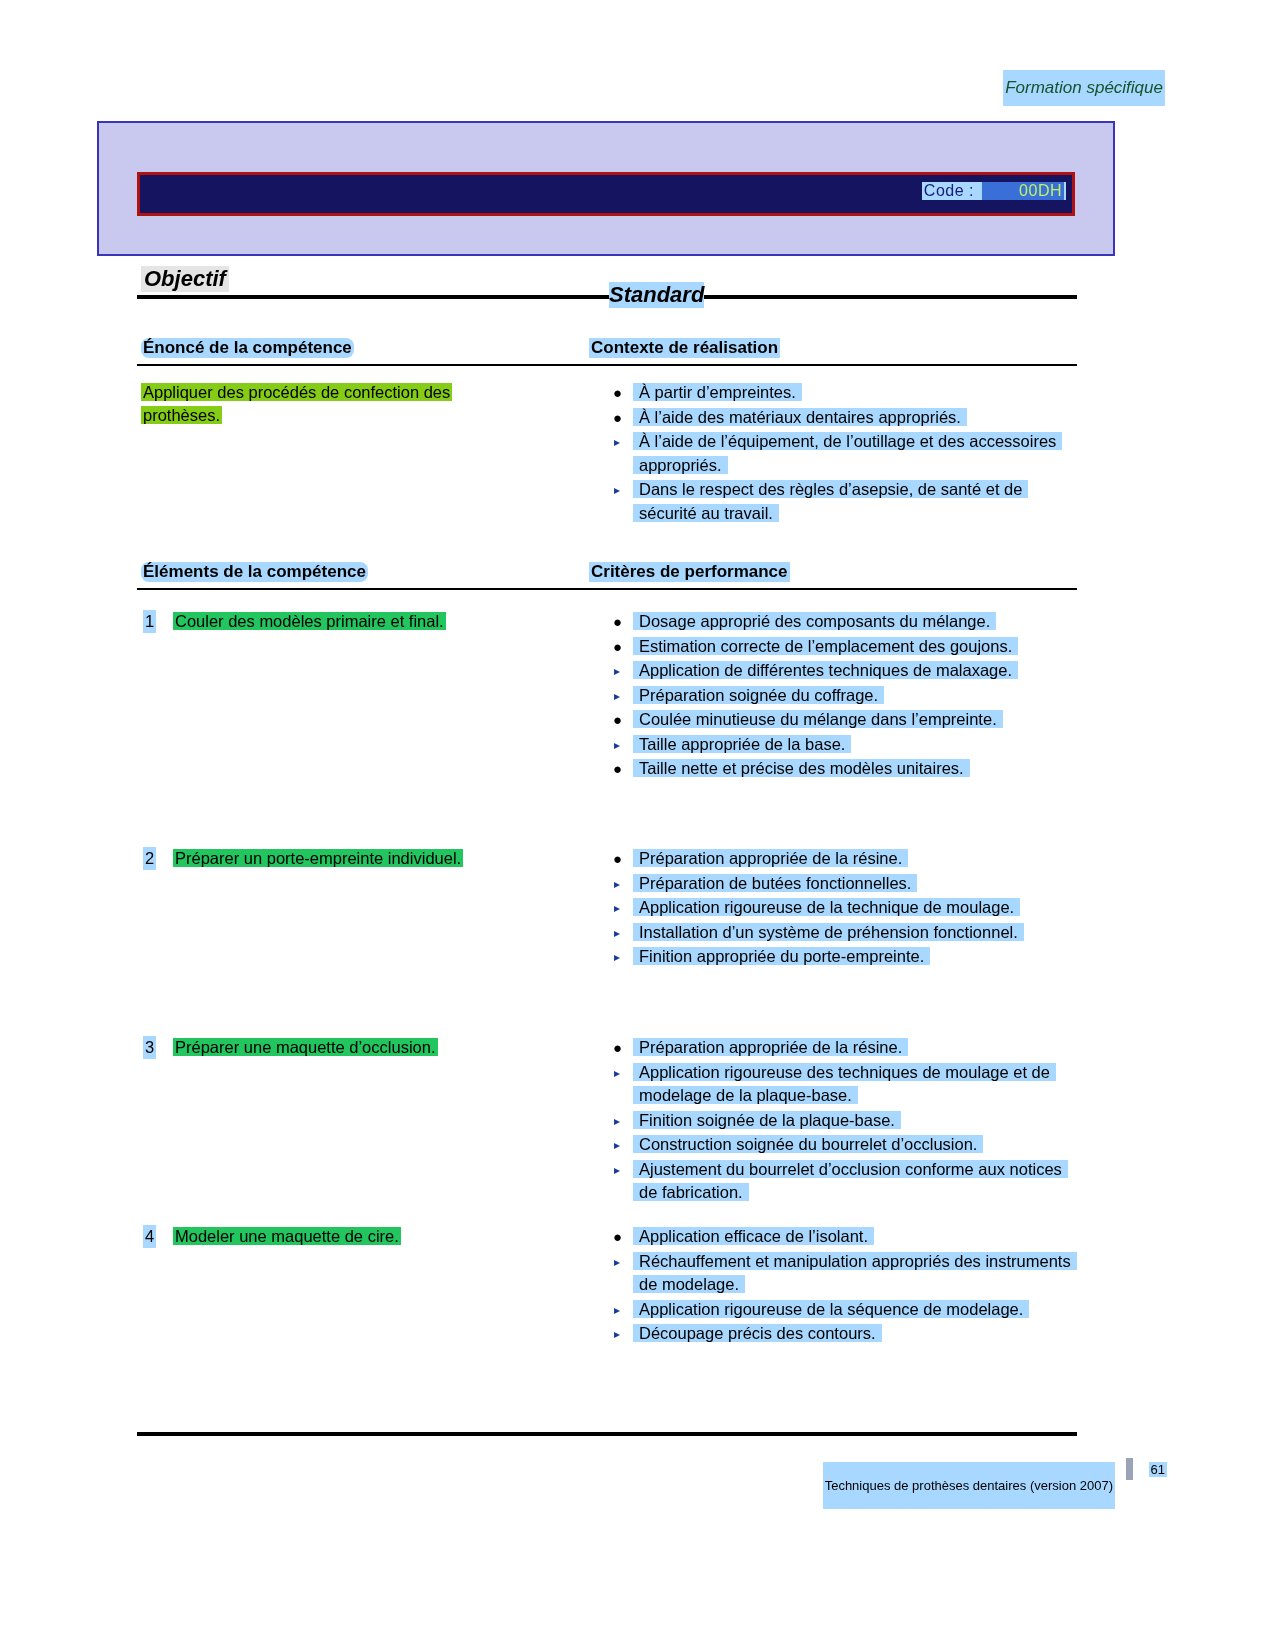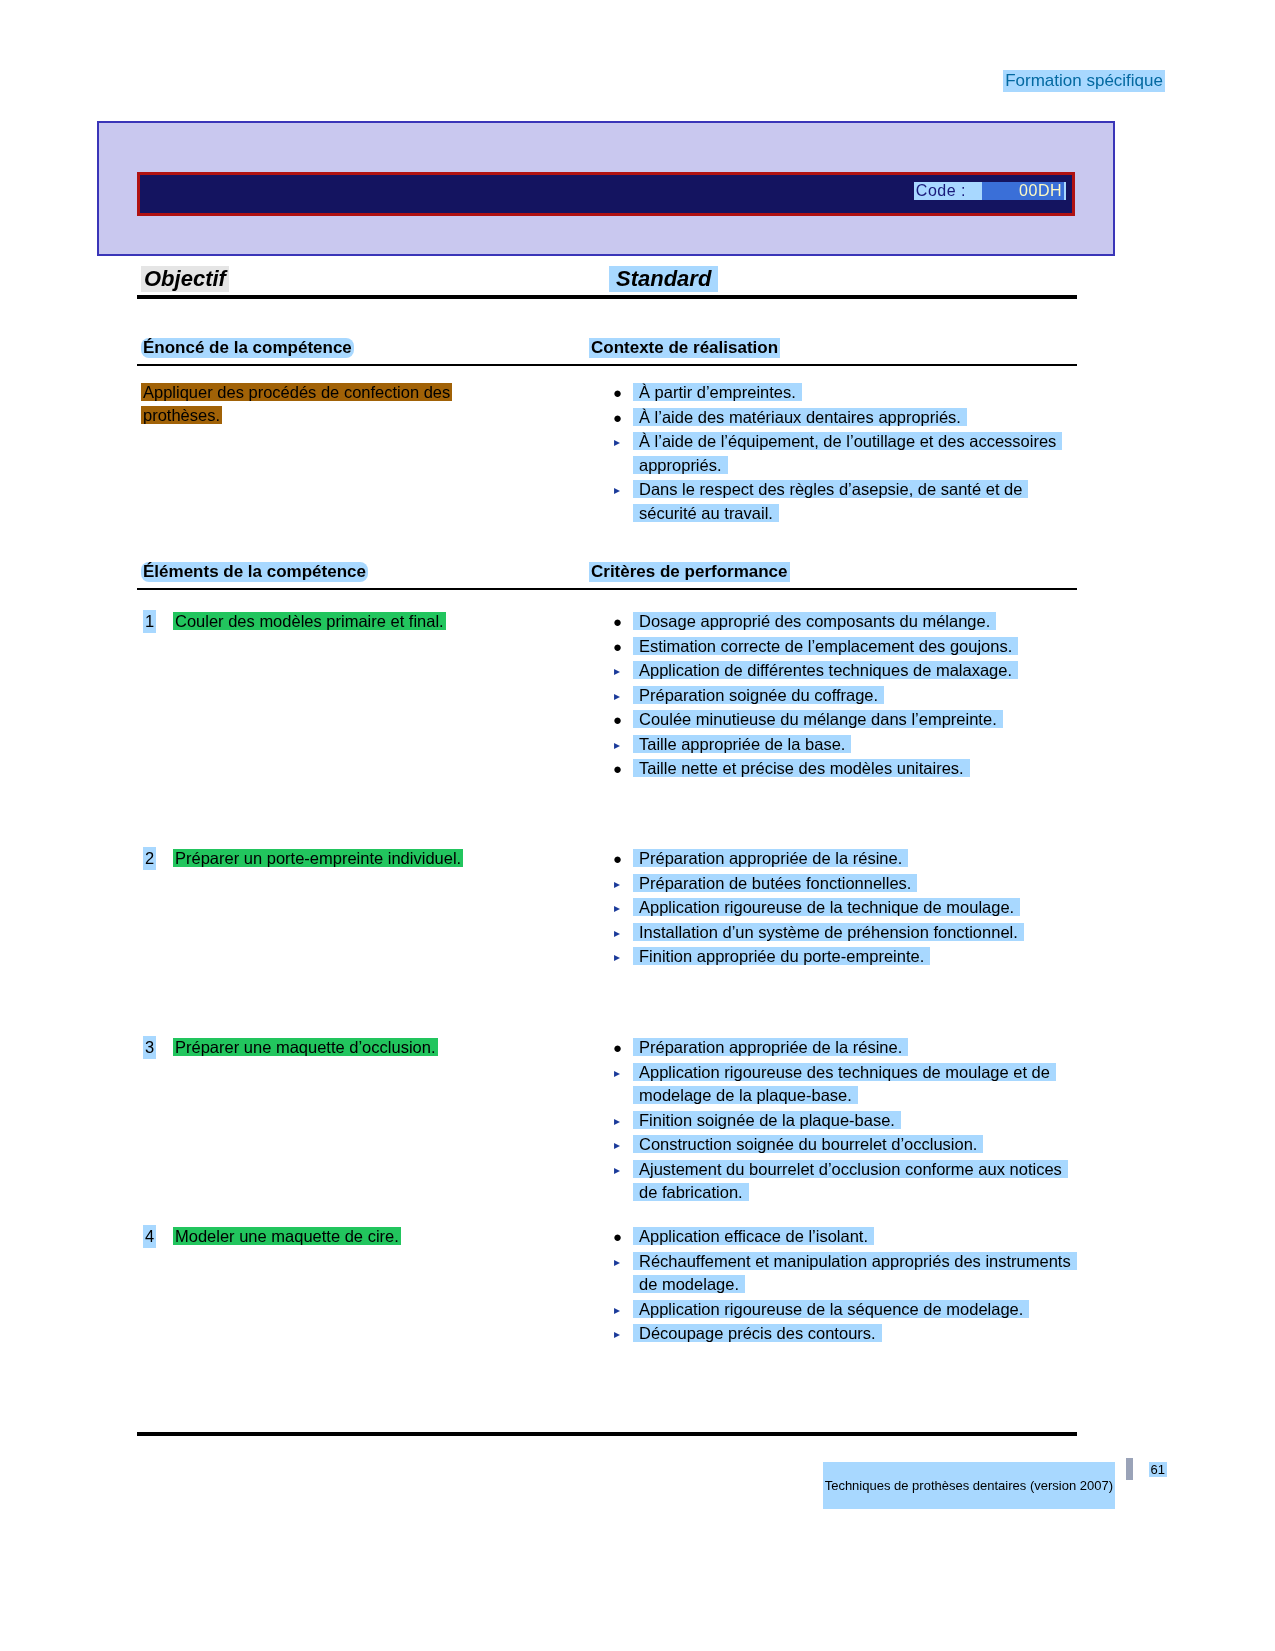--- a/index.html
+++ b/index.html
@@ -21,23 +21,24 @@
     height: 1651px;
     box-sizing: border-box;
   }
 
   
   .header-right {
     position: absolute;
     top: 70px;
     right: 110px;
     font-size: 17px;
-    color: #0369a1;
-    background: #a8d8ff;
-    padding: 1px 2px;
+    font-style: italic;
+    color: #14532d;
+    background: #a8d8ff;
+    padding: 8px 2px;
     white-space: nowrap;
   }
 
   
   .code-frame {
     position: absolute;
     left: 97px;
     top: 121px;
     width: 1018px;
     height: 135px;
@@ -64,23 +65,23 @@
     background: #a8d8ff;
     padding: 0 2px;
     letter-spacing: 0.5px;
     white-space: nowrap;
   }
   .code-value {
     display: inline-block;
     min-width: 78px;
     text-align: right;
     background: #3a6fd8;
-    color: #fef9c3;
-    padding: 0 2px;
-    margin-left: 16px;
+    color: #bef264;
+    padding: 0 2px;
+    margin-left: 8px;
   }
 
   
   .band {
     position: absolute;
     left: 137px;
     top: 266px;
     width: 940px;
   }
   .band .titles {
@@ -93,26 +94,26 @@
     top: 0;
     font-size: 22px;
     font-weight: bold;
     font-style: italic;
     background: #e5e5e5;
     padding: 0 3px;
   }
   .band .standard {
     position: absolute;
     left: 472px;
-    top: 0;
+    top: 16px;
     font-size: 22px;
     font-weight: bold;
     font-style: italic;
     background: #a8d8ff;
-    padding: 0 7px;
+    padding: 0 0;
   }
   .rule-thick {
     border-bottom: 4px solid #000;
     margin-top: 3px;
   }
   .rule-thin {
     border-bottom: 2px solid #000;
     margin-top: 2px;
   }
 
@@ -151,21 +152,21 @@
     width: 460px;
   }
   .col-right {
     position: absolute;
     left: 472px;
     width: 468px;
   }
   .txt {
     font-size: 16.5px;
     line-height: 23px;
-    background: #a16207;
+    background: #84cc16;
     padding: 0 2px;
     display: inline;
     box-decoration-break: clone;
     -webkit-box-decoration-break: clone;
   }
   .lineblock { margin-bottom: 0; }
 
   ul.bullets {
     margin: 0;
     padding: 0;

